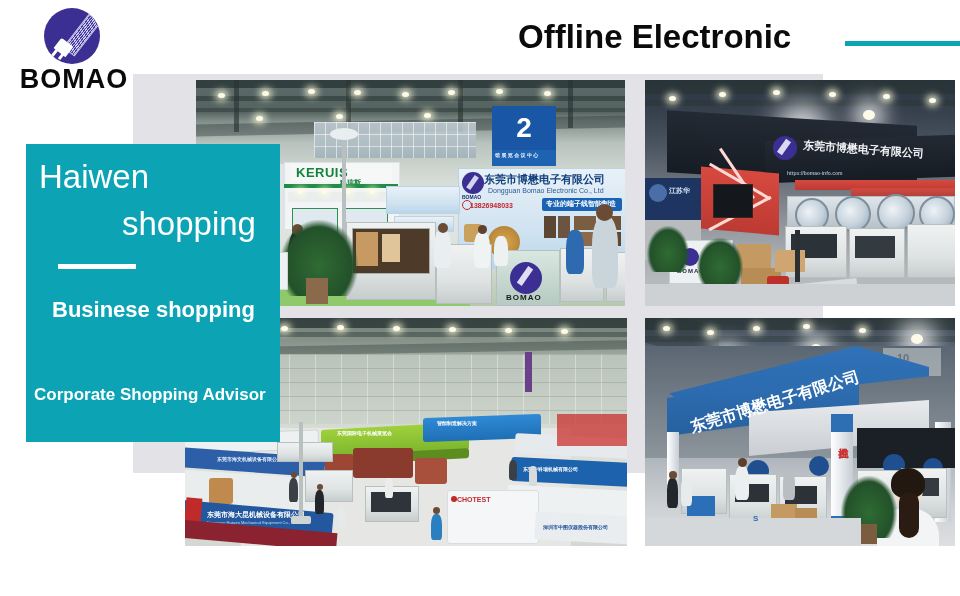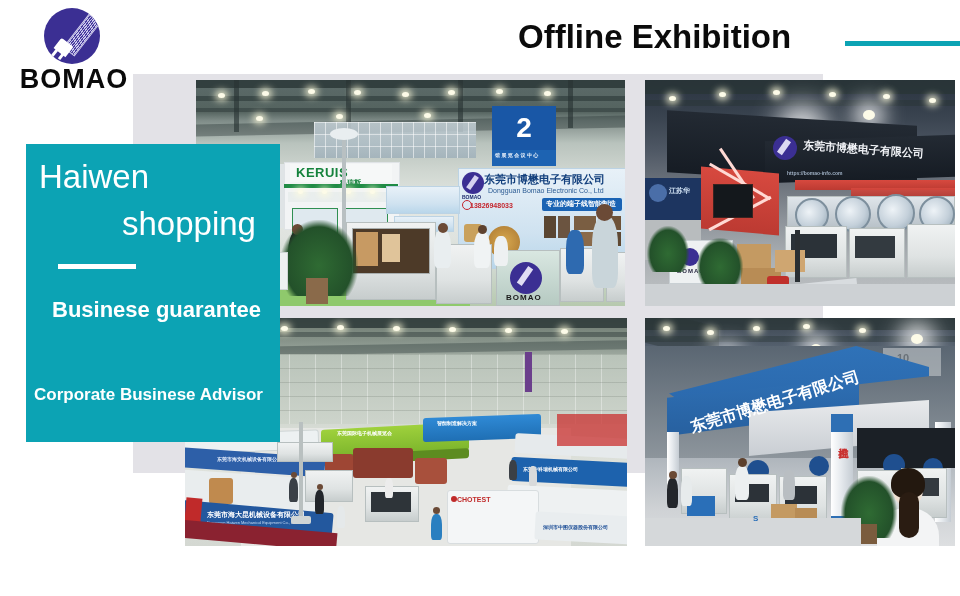--- a/index.html
+++ b/index.html
@@ -338,21 +338,21 @@
   <div id="logo-group">
     <div id="logo-mark">
       <div class="tube"></div>
       <div class="plug"></div>
       <div class="prong1"></div>
       <div class="prong2"></div>
     </div>
     <div id="logo-wordmark">BOMAO</div>
   </div>
 
-  <div id="title-text">Offline Exhibition</div>
+  <div id="title-text">Offline Electronic</div>
   <div id="title-rule"></div>
 
   <div id="backdrop-panel"></div>
 
   <div class="photo" id="photo-top-left">
     <div class="scene">
 
       <div class="ceilbeam" style="left:0;top:0;width:100%;height:8px;"></div>
       <div class="ceilbeam" style="left:0;top:16px;width:100%;height:5px;opacity:.7;"></div>
       <div class="ceilbeam" style="left:0;top:28px;width:100%;height:4px;opacity:.55;"></div>
@@ -670,17 +670,17 @@
 
       <div style="position:absolute;left:0;top:200px;width:216px;height:28px;background:#d5d8da;"></div>
       <div class="tiny-cn" style="left:108px;top:196px;font-size:8px;color:#2a6fb8;">S</div>
     </div>
   </div>
 
   <div id="teal-panel">
     <div id="cap-line-1">Haiwen</div>
     <div id="cap-line-2">shopping</div>
     <div id="cap-divider"></div>
-    <div id="cap-line-3">Businese guarantee</div>
-    <div id="cap-line-5">Corporate Businese Advisor</div>
+    <div id="cap-line-3">Businese shopping</div>
+    <div id="cap-line-5">Corporate Shopping Advisor</div>
   </div>
 
 </div>
 
 </body></html>

